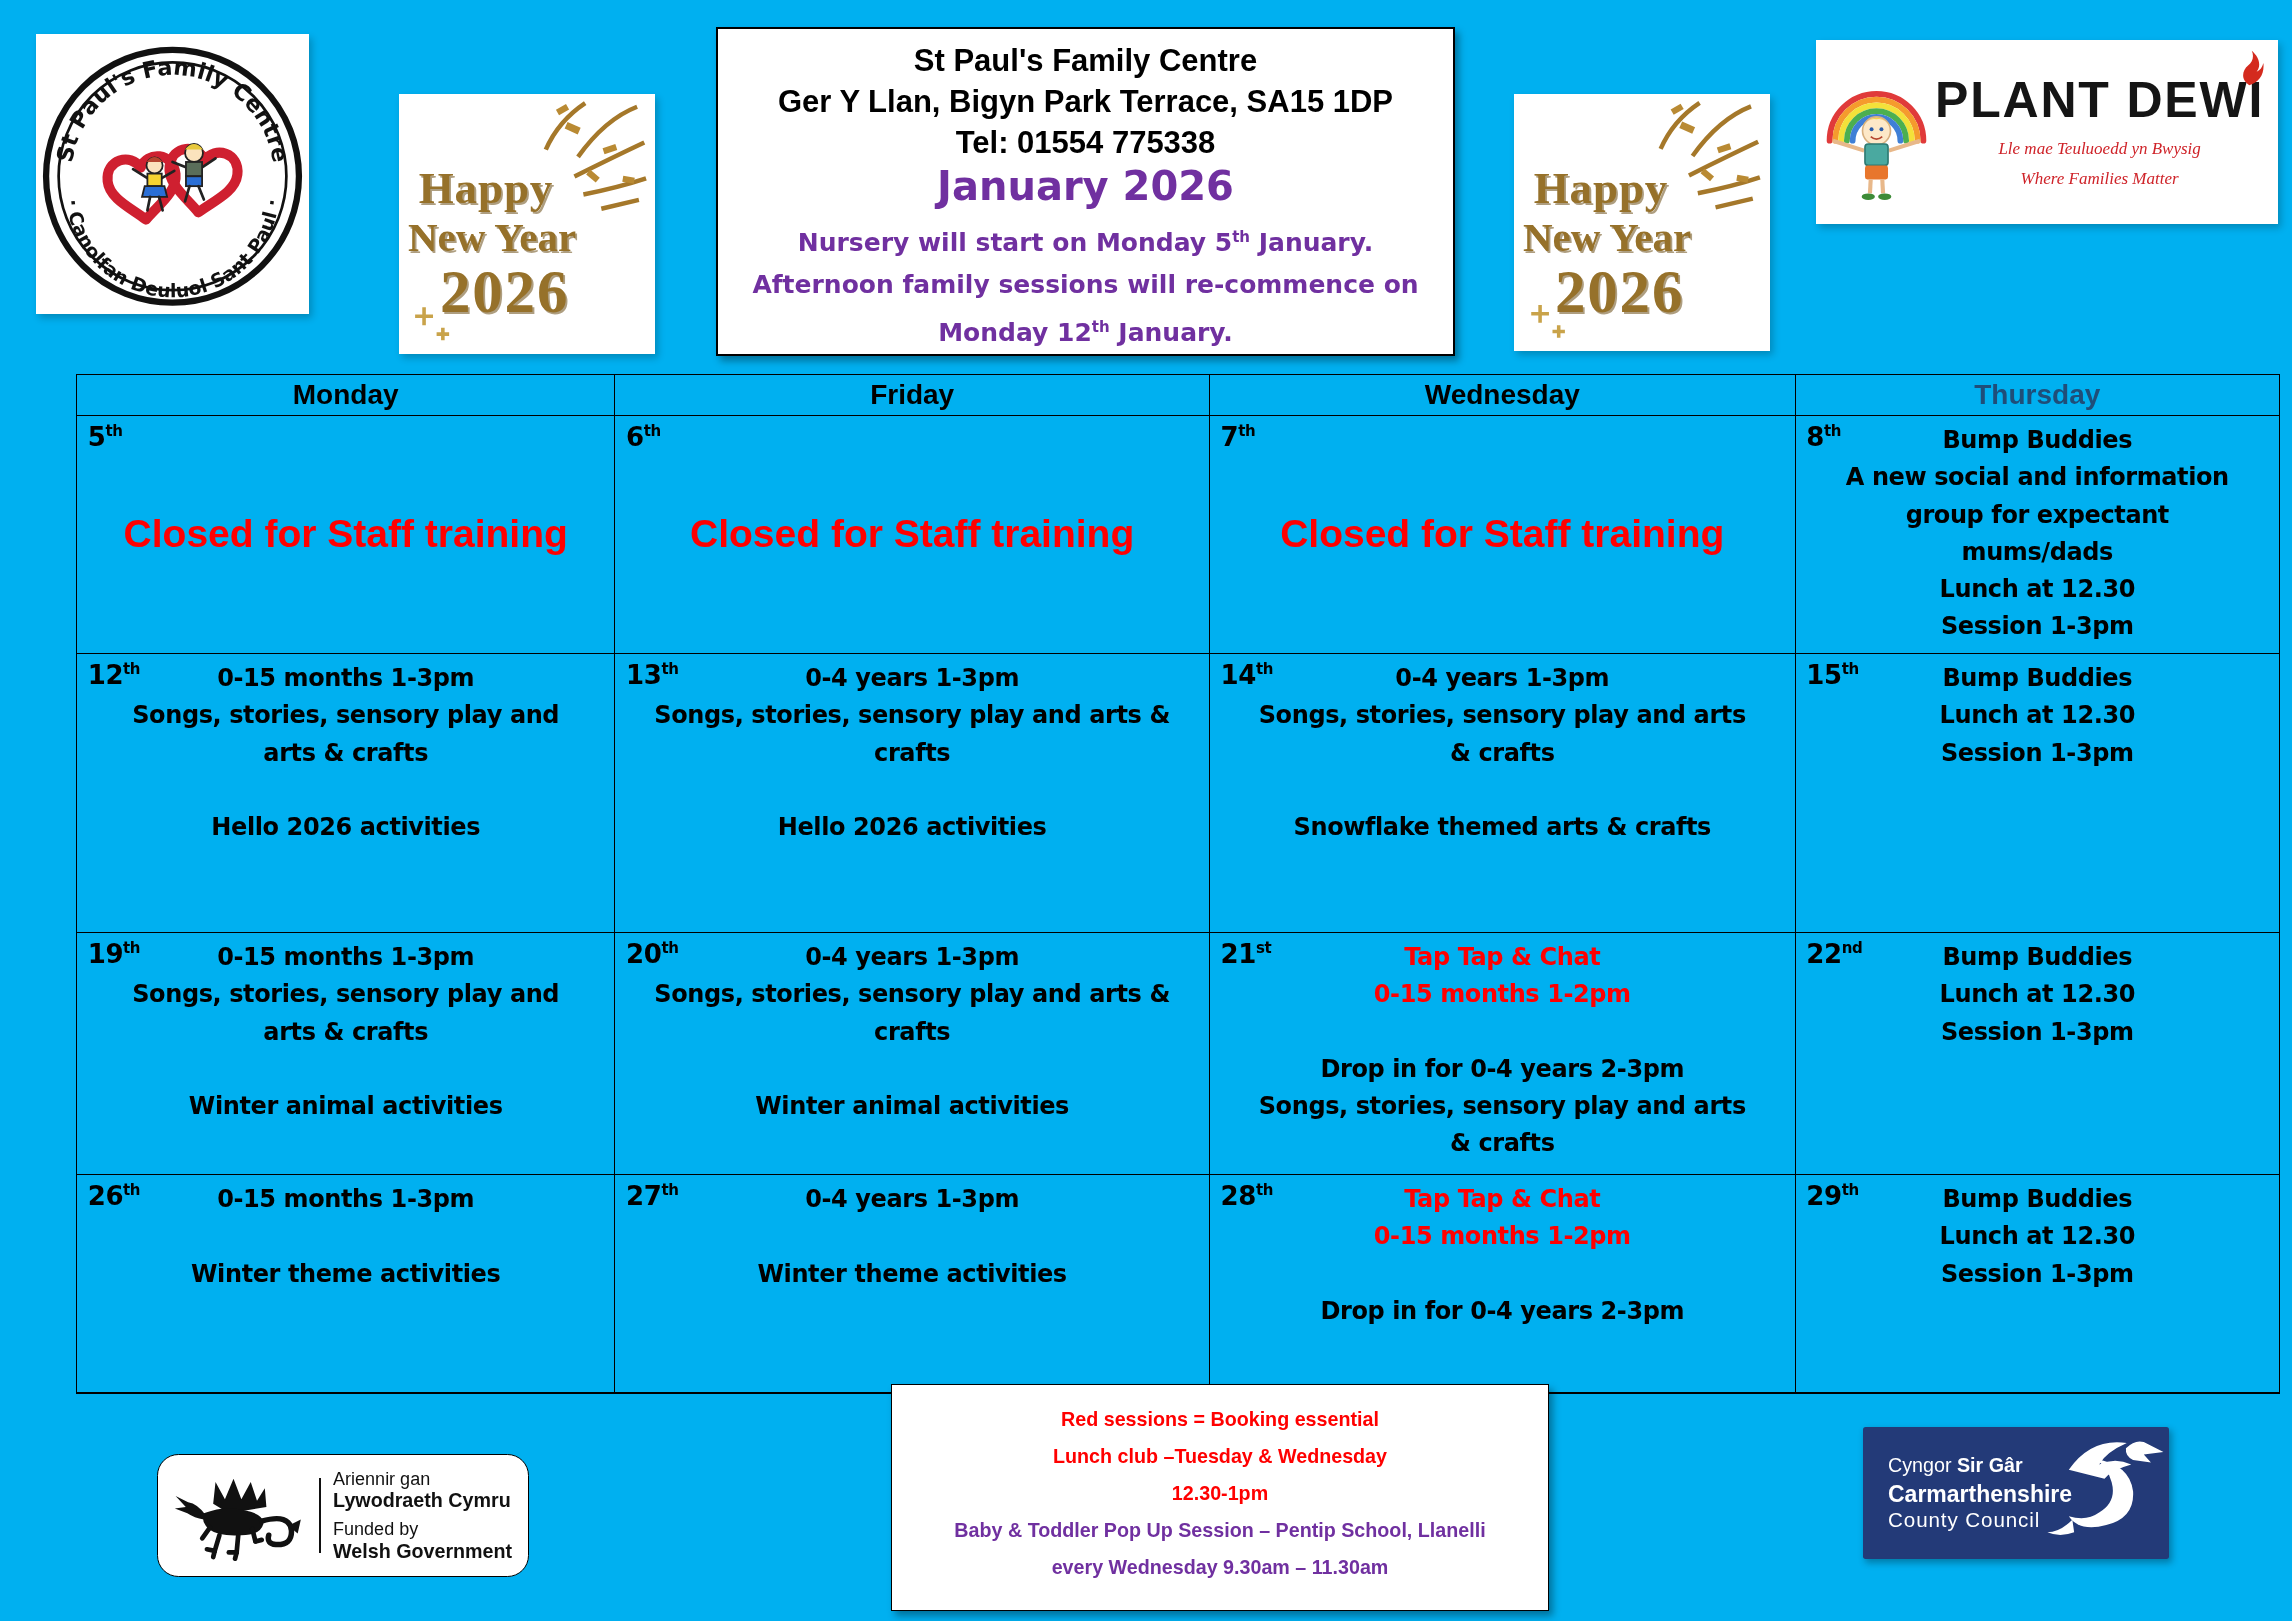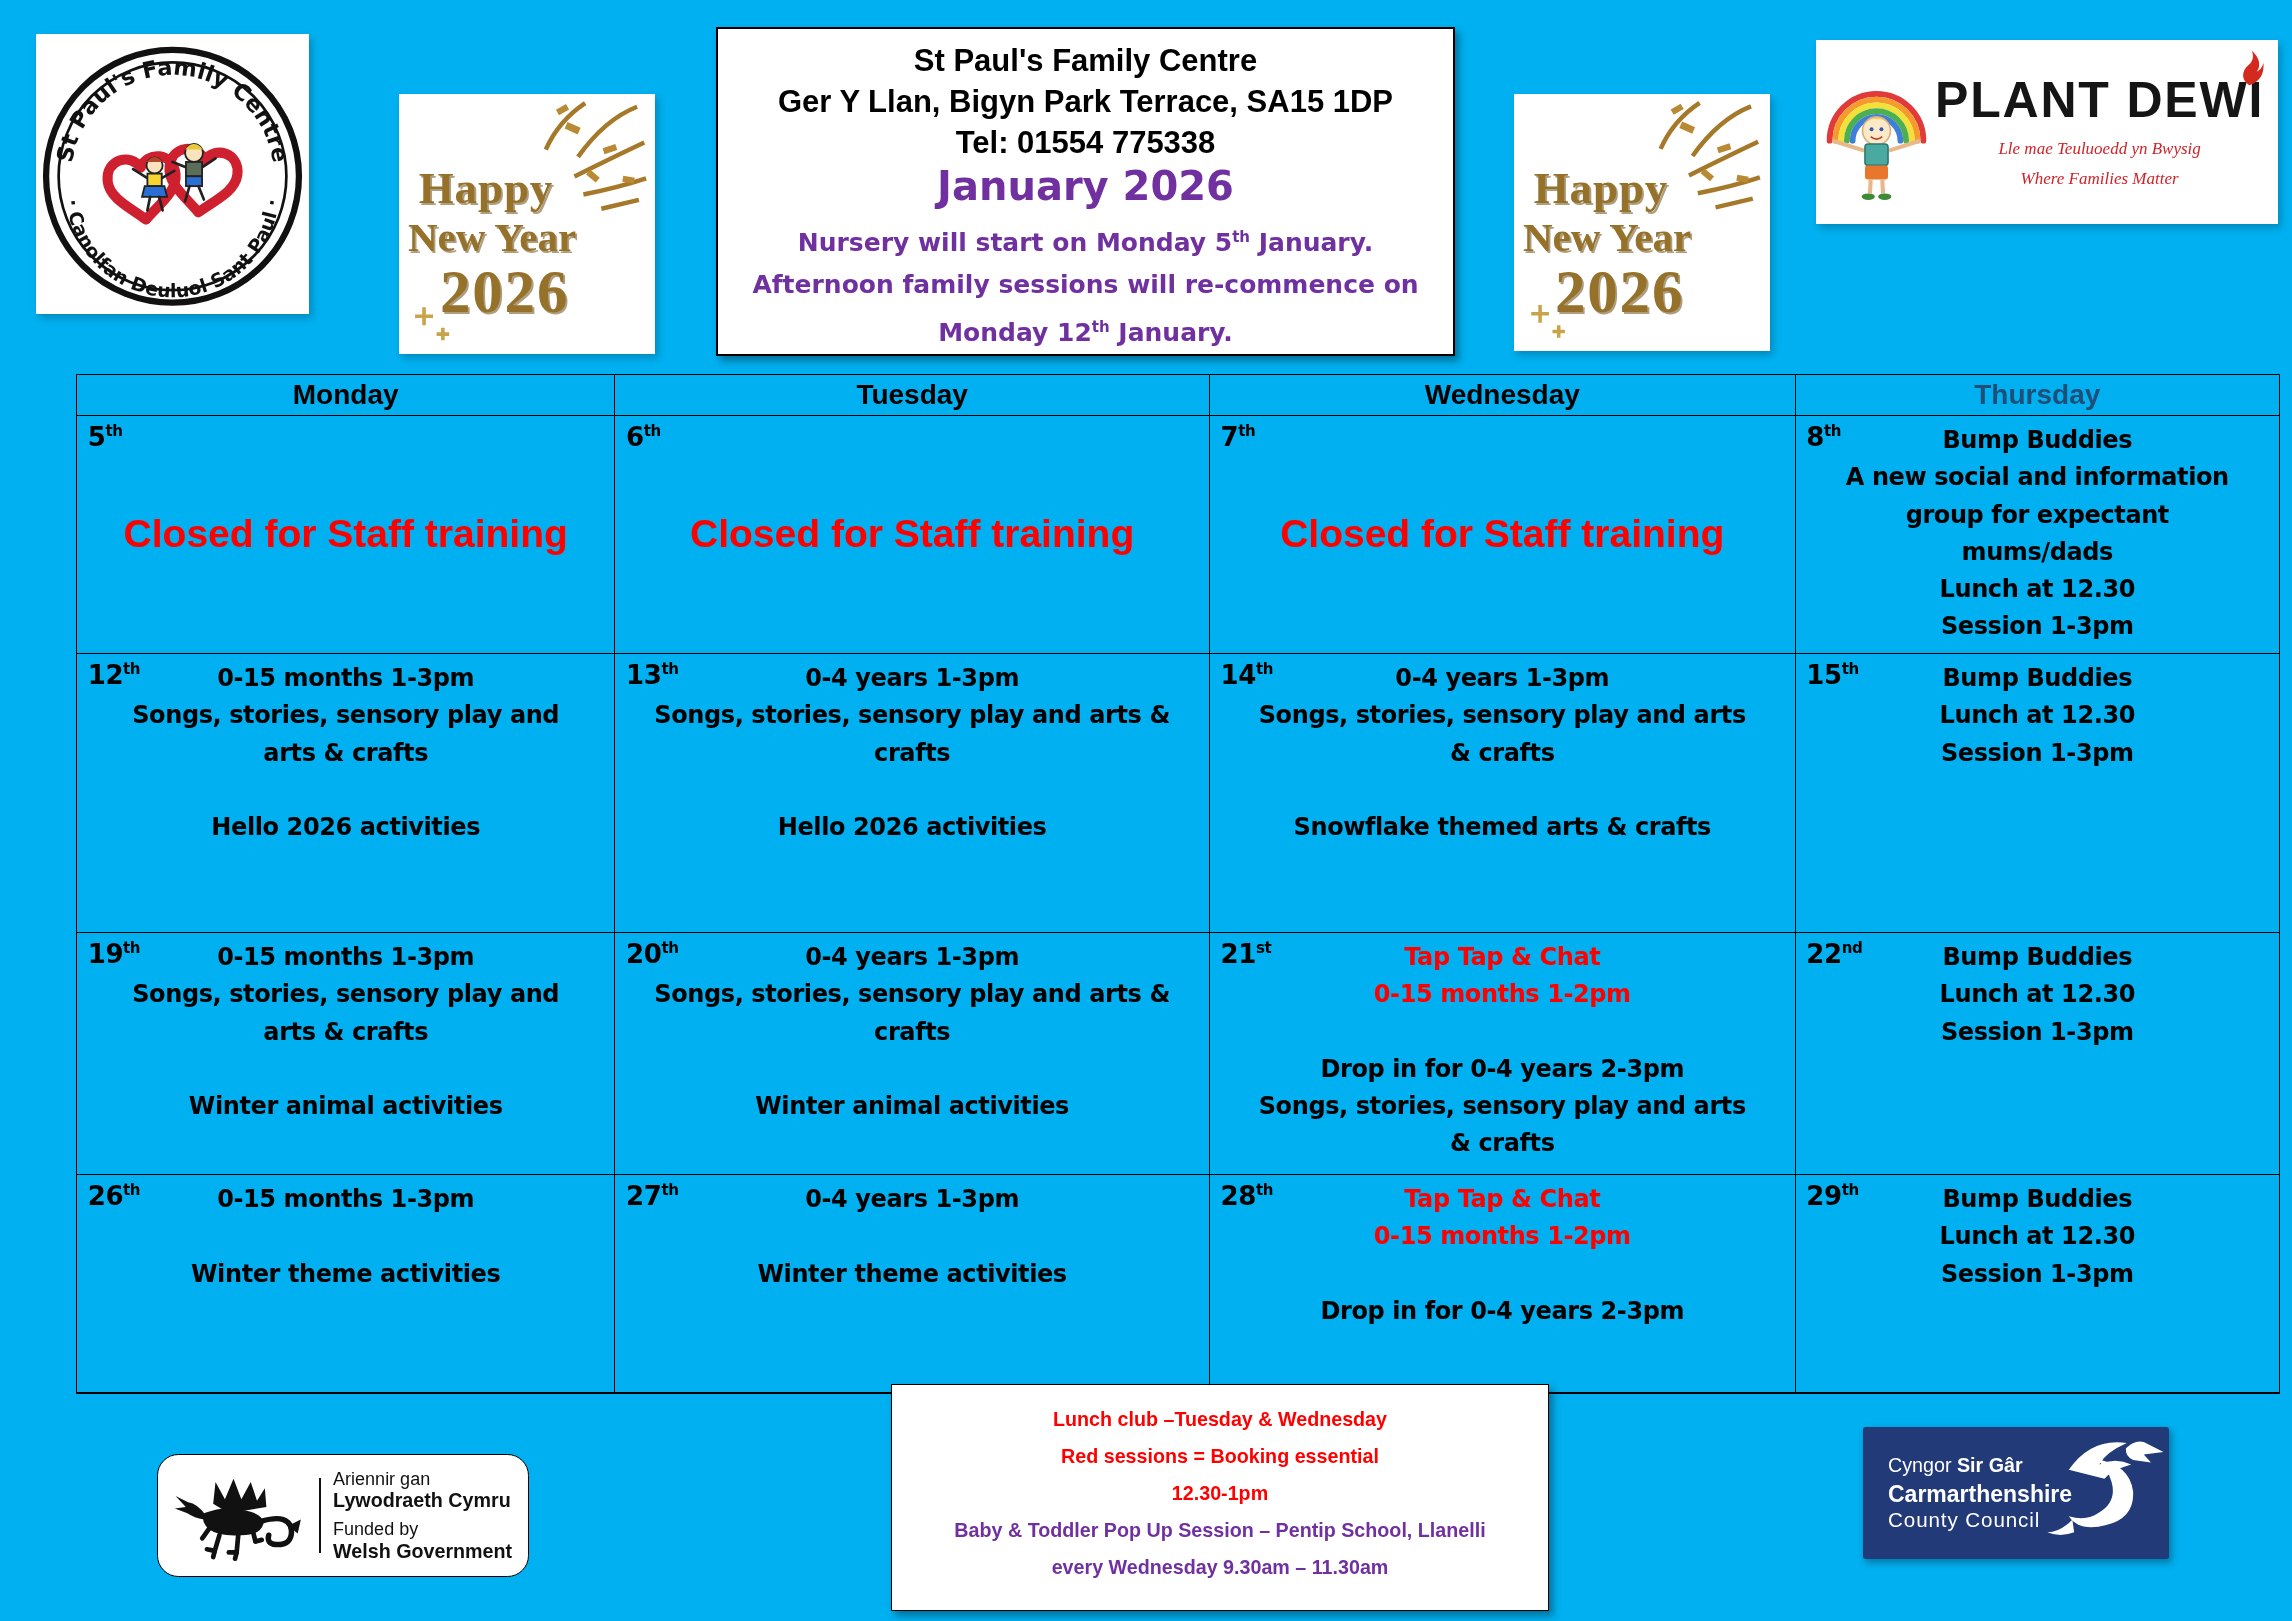--- a/index.html
+++ b/index.html
@@ -219,21 +219,21 @@
       </svg>
       <div class="pd-tag">
         <div>Lle mae Teuluoedd yn Bwysig</div>
         <div>Where Families Matter</div>
       </div>
     </div>
   </div>
 
   <div class="cal">
       <div class="hcell">Monday</div>
-      <div class="hcell">Tuesday</div>
+      <div class="hcell">Friday</div>
       <div class="hcell">Wednesday</div>
       <div class="hcell th">Thursday</div>
       <div class="ccell">
         <span class="daynum">5<sup>th</sup></span>
         <div class="lines closed-wrap">
           <div class="line closed">Closed for Staff training</div>
         </div>
       </div>
       <div class="ccell">
         <span class="daynum">6<sup>th</sup></span>
@@ -398,22 +398,22 @@
       <div>Ariennir gan</div>
       <div class="b">Lywodraeth Cymru</div>
       <div class="wg-gap"></div>
       <div>Funded by</div>
       <div class="b">Welsh Government</div>
     </div>
   </div>
 
   <div class="abs note-box">
     <div>
+        <div class="nline red">Red sessions =  Booking essential</div>
         <div class="nline red">Lunch club –Tuesday &amp; Wednesday</div>
-        <div class="nline red">Red sessions =  Booking essential</div>
         <div class="nline red">12.30-1pm</div>
         <div class="nline purple">Baby &amp; Toddler Pop Up Session – Pentip School, Llanelli</div>
         <div class="nline purple">every Wednesday 9.30am – 11.30am</div>
       </div>
   </div>
 
   <div class="abs ccc-box">
     <div class="ccc-l1"><span>Cyngor </span><span class="b">Sir Gâr</span></div>
     <div class="ccc-l2">Carmarthenshire</div>
     <div class="ccc-l3">County Council</div>

